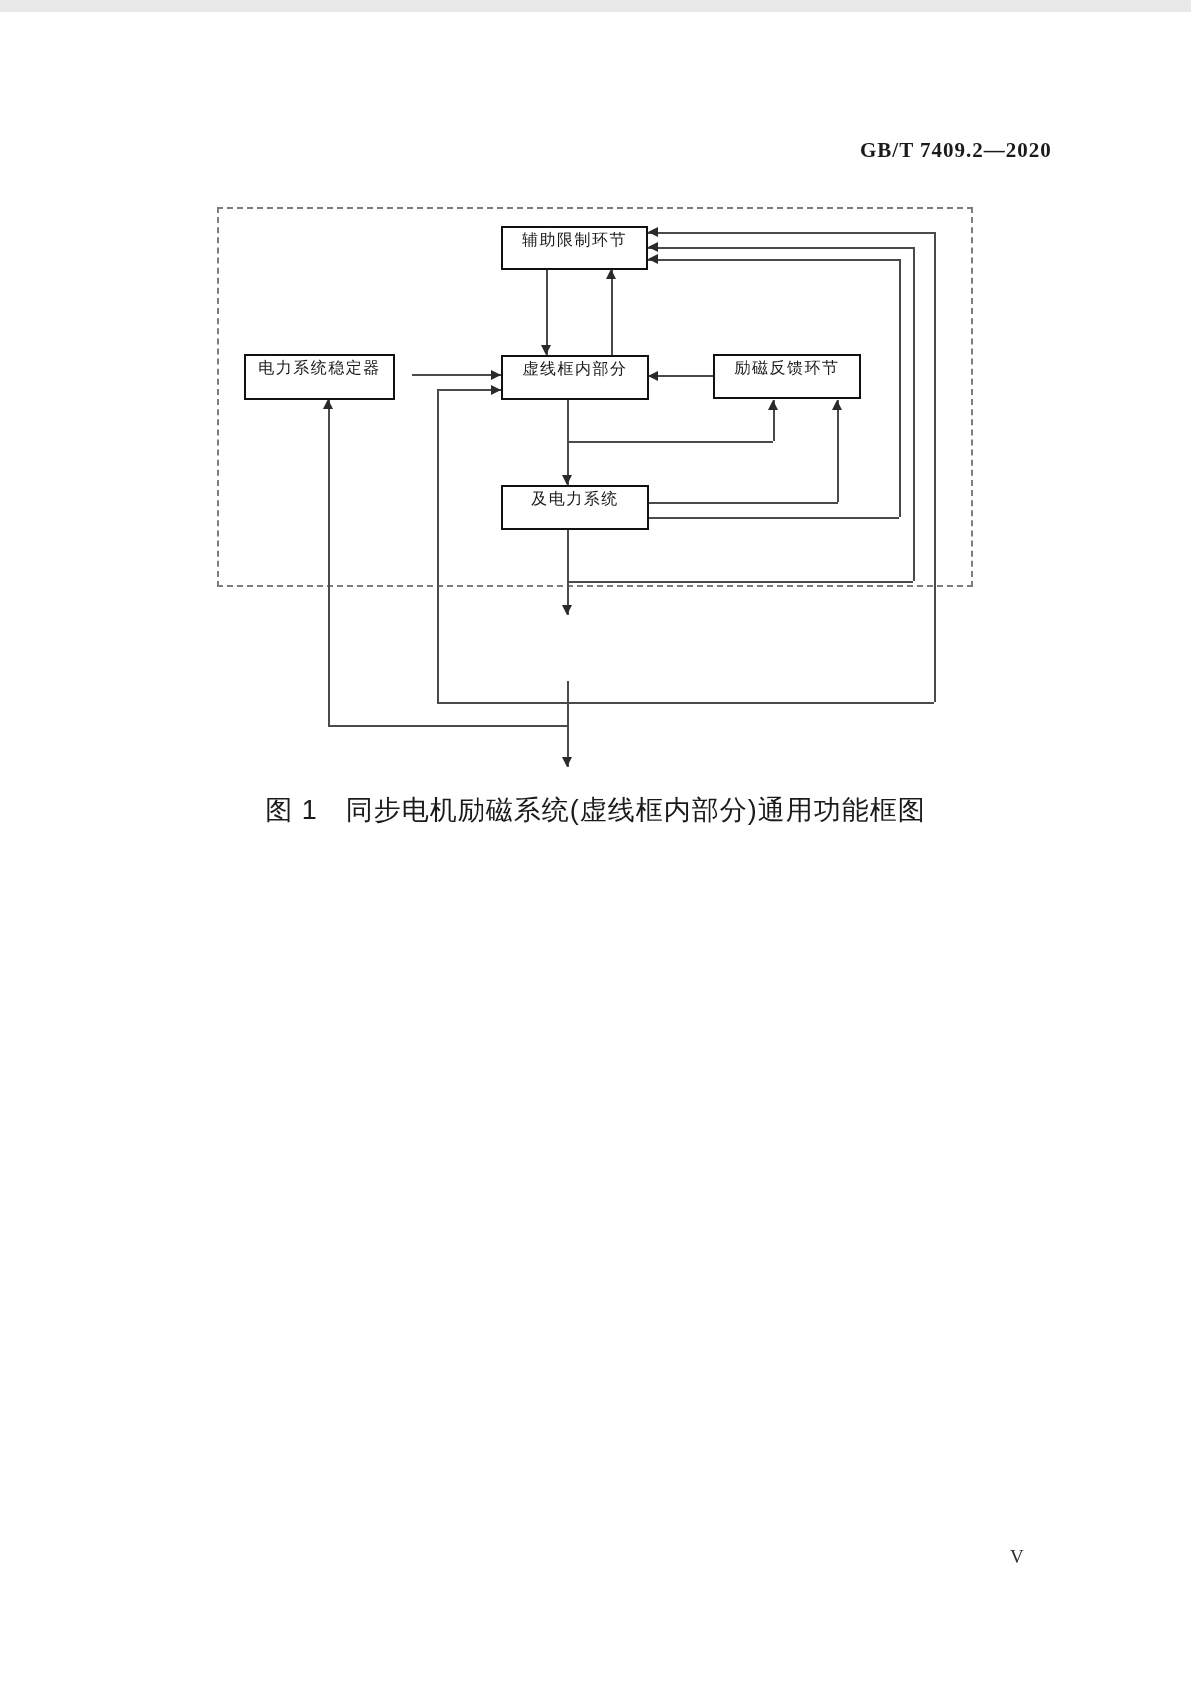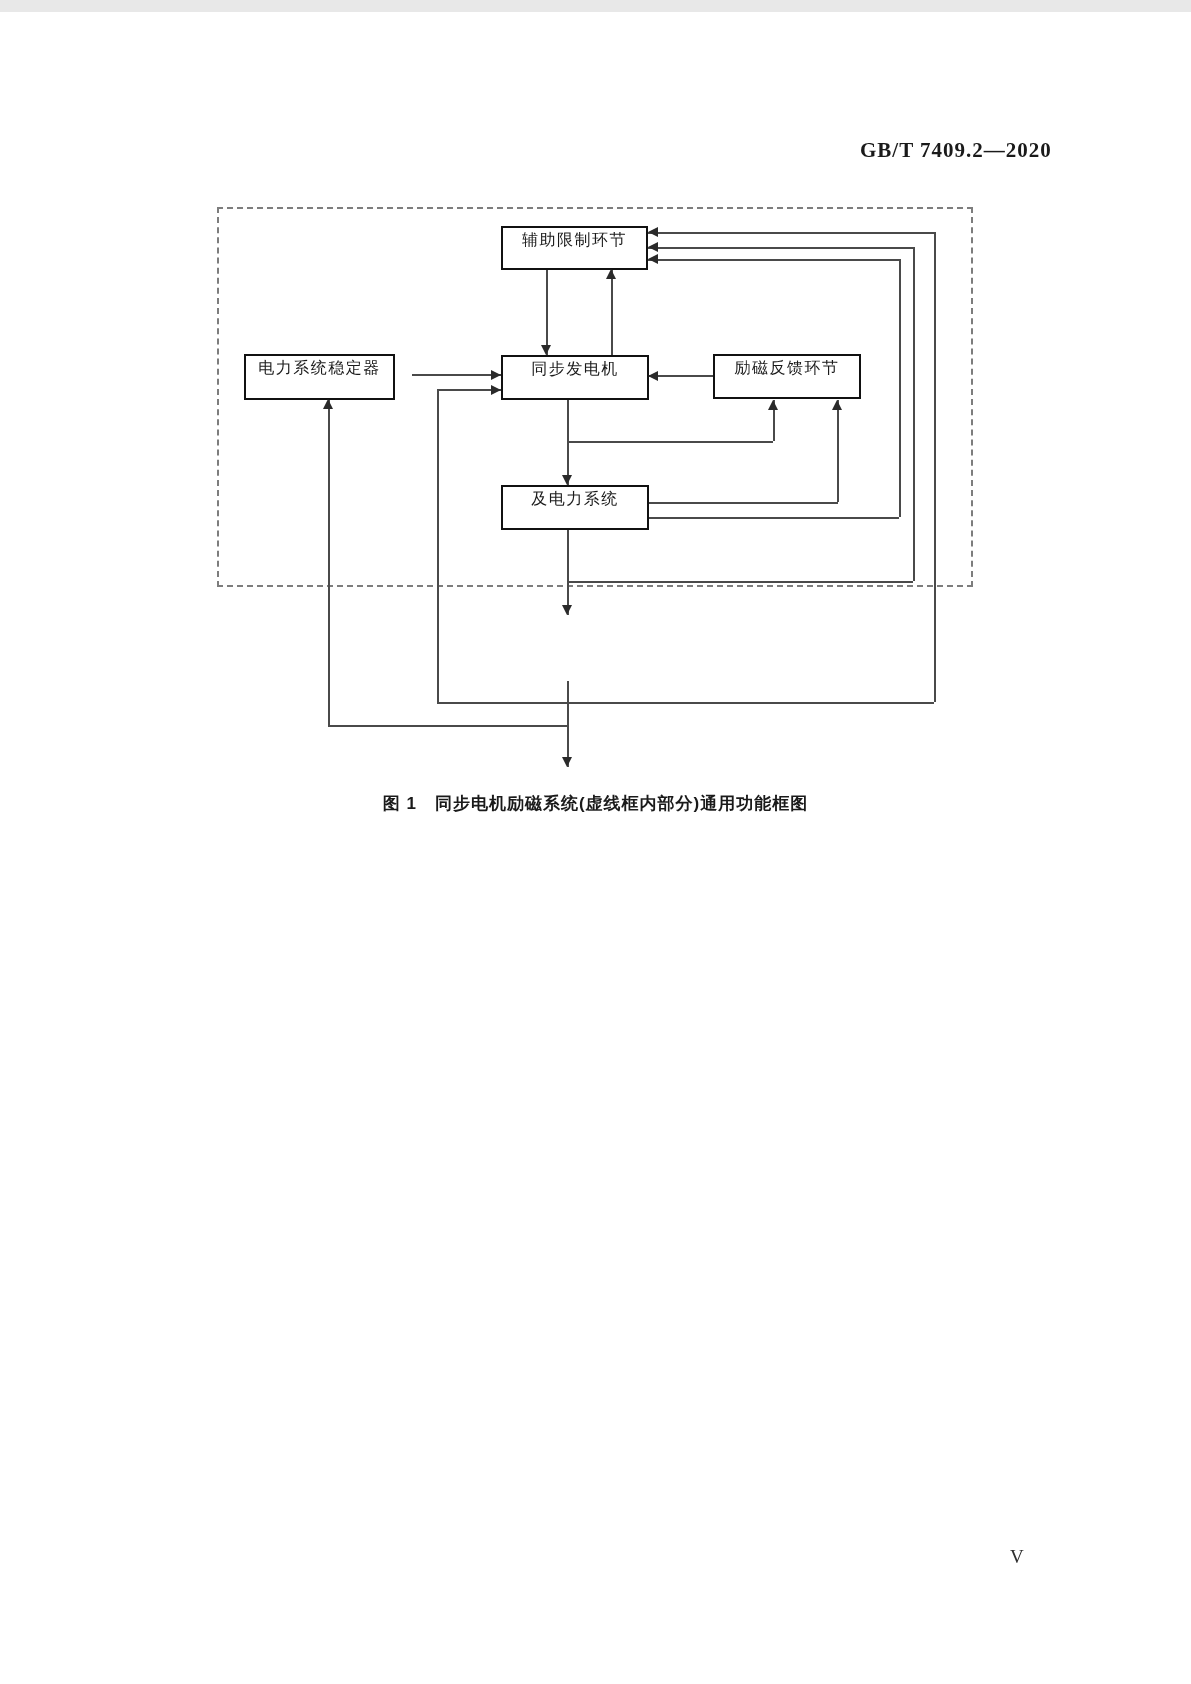--- a/index.html
+++ b/index.html
@@ -35,21 +35,21 @@
   .hl{height:1.5px;}
   .vl{width:1.5px;}
   
   .ar{position:absolute;width:0;height:0;border:solid transparent;z-index:4;}
   .ar.r{border-width:5px 0 5px 10px;border-left-color:#2a2a2a;}
   .ar.l{border-width:5px 10px 5px 0;border-right-color:#2a2a2a;}
   .ar.d{border-width:10px 5px 0 5px;border-top-color:#2a2a2a;}
   .ar.u{border-width:0 5px 10px 5px;border-bottom-color:#2a2a2a;}
   .caption{
     position:absolute;left:0;right:0;top:780px;text-align:center;
-    font-weight:bold;font-size:17px;letter-spacing:1px;
+    font-weight:normal;font-size:27px;letter-spacing:1px;
   }
   .pageno{
     position:absolute;left:1010px;top:1534px;
     font-family:"Liberation Serif",serif;font-size:19px;color:#2f2f2f;
   }
 </style>
 </head>
 <body>
 
 <div class="page">
@@ -99,21 +99,21 @@
   <i class="ar d" style="left:562px;top:745px"></i>
   <i class="ar u" style="left:323px;top:387px"></i>
 
   <div class="blk b-aux">
     <span>辅助限制环节</span>
   </div>
   <div class="blk b-pss">
     <span>电力系统稳定器</span>
   </div>
   <div class="blk b-vc">
-    <span>同步发电机</span>
+    <span>虚线框内部分</span>
   </div>
   <div class="blk b-ef">
     <span>励磁反馈环节</span>
   </div>
   <div class="blk b-epu">
     <span>及电力系统</span>
   </div>
 
   <div class="caption">图 1　同步电机励磁系统(虚线框内部分)通用功能框图</div>
 

